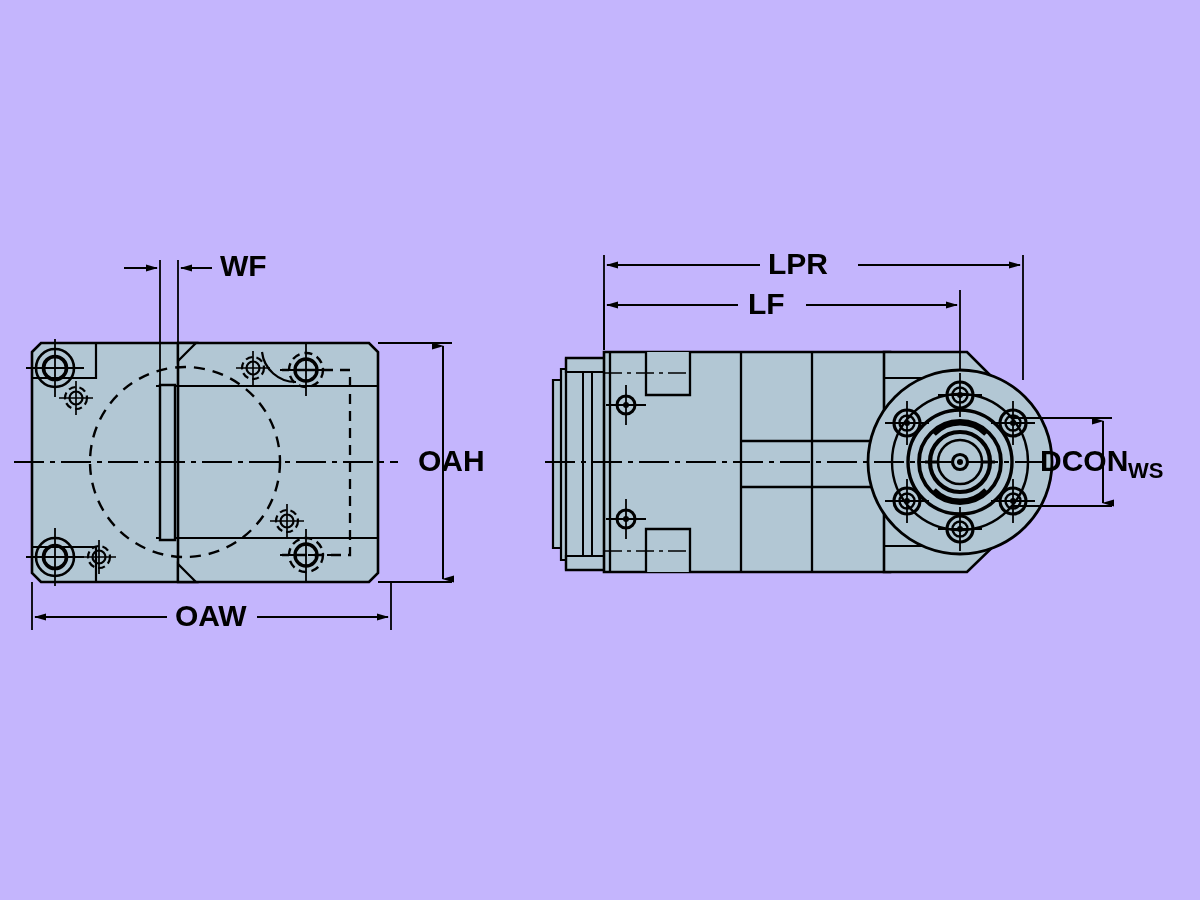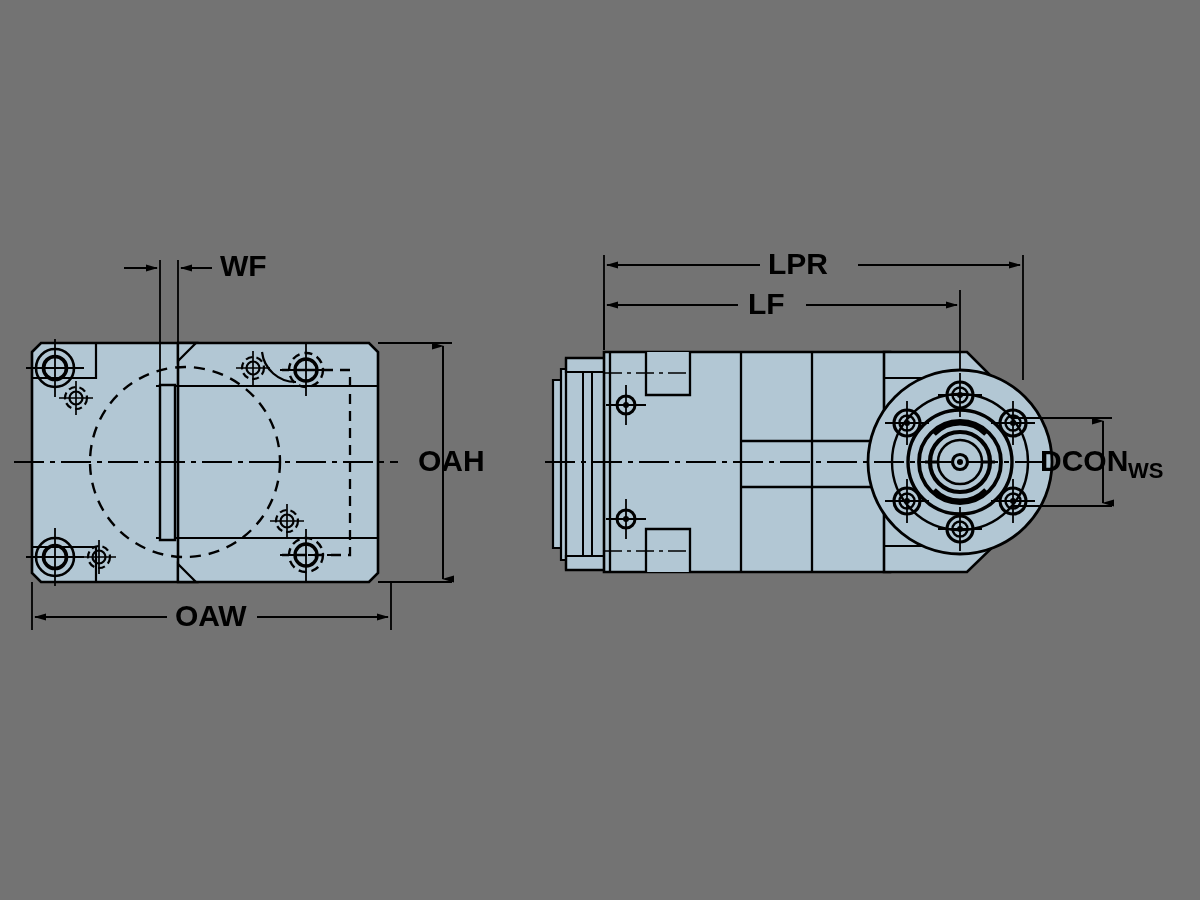--- a/index.html
+++ b/index.html
@@ -10,21 +10,21 @@
   body {
     width: 1200px;
     height: 900px;
     font-family: "Liberation Sans", sans-serif;
     overflow: hidden;
   }
   #drawing-root {
     position: relative;
     width: 1200px;
     height: 900px;
-    background: #737373;
+    background: #c4b5fd;
   }
   svg#tech-drawing {
     display: block;
     width: 1200px;
     height: 900px;
   }
   .dim-label {
     font-family: "Liberation Sans", sans-serif;
     font-weight: bold;
     font-size: 30px;

